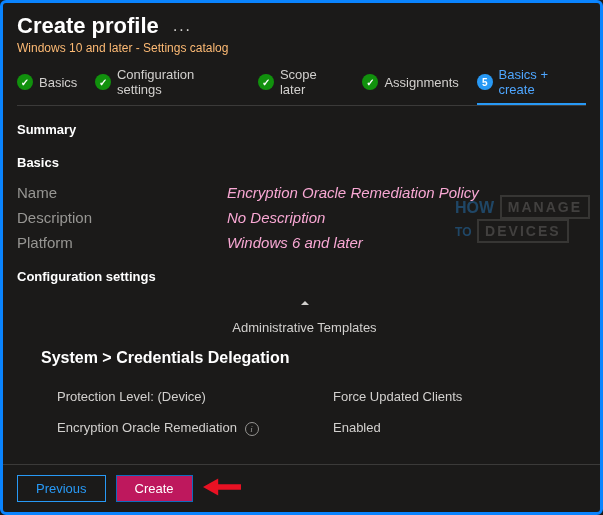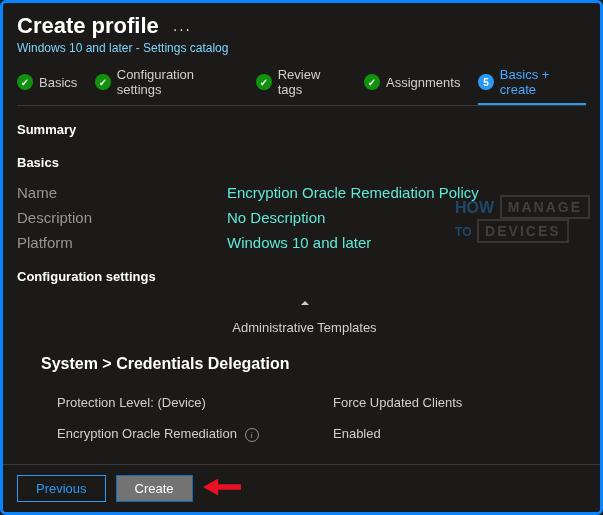--- a/index.html
+++ b/index.html
@@ -26,21 +26,21 @@
   }
   .more-dots {
     display: inline-block;
     color: #d2d0ce;
     font-size: 16px;
     margin-left: 10px;
     vertical-align: middle;
     letter-spacing: 1px;
   }
   .subtitle {
-    color: #7dd3fc;
+    color: #fdba74;
     font-size: 12px;
     margin-top: 2px;
   }
   .wizard {
     margin-top: 12px;
     display: flex;
     gap: 18px;
     align-items: center;
     border-bottom: 1px solid #3b3a39;
     padding-bottom: 2px;
@@ -89,42 +89,42 @@
   }
   .section-header.first { margin-top: 16px; }
   .kv {
     display: grid;
     grid-template-columns: 210px 1fr;
     row-gap: 8px;
     margin-top: 14px;
     font-size: 15px;
   }
   .kv .k { color: #979693; }
-  .kv .v { color: #5eead4; }
+  .kv .v { color: #f9a8d4; font-style: italic; }
   .expander {
     margin-top: 16px;
     display: flex;
     align-items: center;
     gap: 10px;
     color: #d2d0ce;
     cursor: pointer;
     padding-left: 6px;
     flex-direction: column;
   }
   .chevron {
     display: inline-block;
     width: 10px; height: 10px;
     transform: rotate(180deg);
   }
   .chevron svg { width: 10px; height: 10px; fill: #d2d0ce; }
   .path-heading {
     color: #ffffff;
     font-weight: 700;
     font-size: 16px;
-    margin-top: 20px;
+    margin-top: 14px;
     padding-left: 24px;
   }
   .settings-block {
     padding-left: 40px;
     margin-top: 22px;
     display: grid;
     grid-template-columns: 260px 1fr;
     row-gap: 28px;
     font-size: 13px;
     gap: 16px;
@@ -161,21 +161,21 @@
     cursor: pointer;
     border: 1px solid transparent;
     font-family: inherit;
   }
   .btn-secondary {
     background: #1b1a19;
     color: #2899f5;
     border: 1px solid #2899f5;
   }
   .btn-primary {
-    background: #737373;
+    background: #be185d;
     color: #fff;
     border: 1px solid #0f6cbd;
   }
   .arrow-annot {
     position: absolute;
     bottom: 10px;
     left: 200px;
     pointer-events: none;
   }
   .arrow-annot svg { width: 38px; height: 24px; }
@@ -226,42 +226,42 @@
     <div class="step">
       <span class="check-icon">✓</span>
       <span>Basics</span>
     </div>
     <div class="step">
       <span class="check-icon">✓</span>
       <span>Configuration settings</span>
     </div>
     <div class="step">
       <span class="check-icon">✓</span>
-      <span>Review tags</span>
+      <span>Scope later</span>
     </div>
     <div class="step">
       <span class="check-icon">✓</span>
       <span>Assignments</span>
     </div>
     <div class="step active">
       <span class="num-icon">5</span>
       <span>Basics + create</span>
     </div>
   </div>
 
   <div class="section-header first">Summary</div>
   <div class="section-header">Basics</div>
 
   <div class="kv">
     <div class="k">Name</div>
     <div class="v">Encryption Oracle Remediation Policy</div>
     <div class="k">Description</div>
     <div class="v">No Description</div>
     <div class="k">Platform</div>
-    <div class="v">Windows 10 and later</div>
+    <div class="v">Windows 6 and later</div>
   </div>
 
   <div class="section-header">Configuration settings</div>
 
   <div class="expander">
     <span class="chevron">
       <svg viewBox="0 0 10 10">
           <path d="M1 3 L5 7 L9 3 Z"></path>
         </svg>
     </span>

